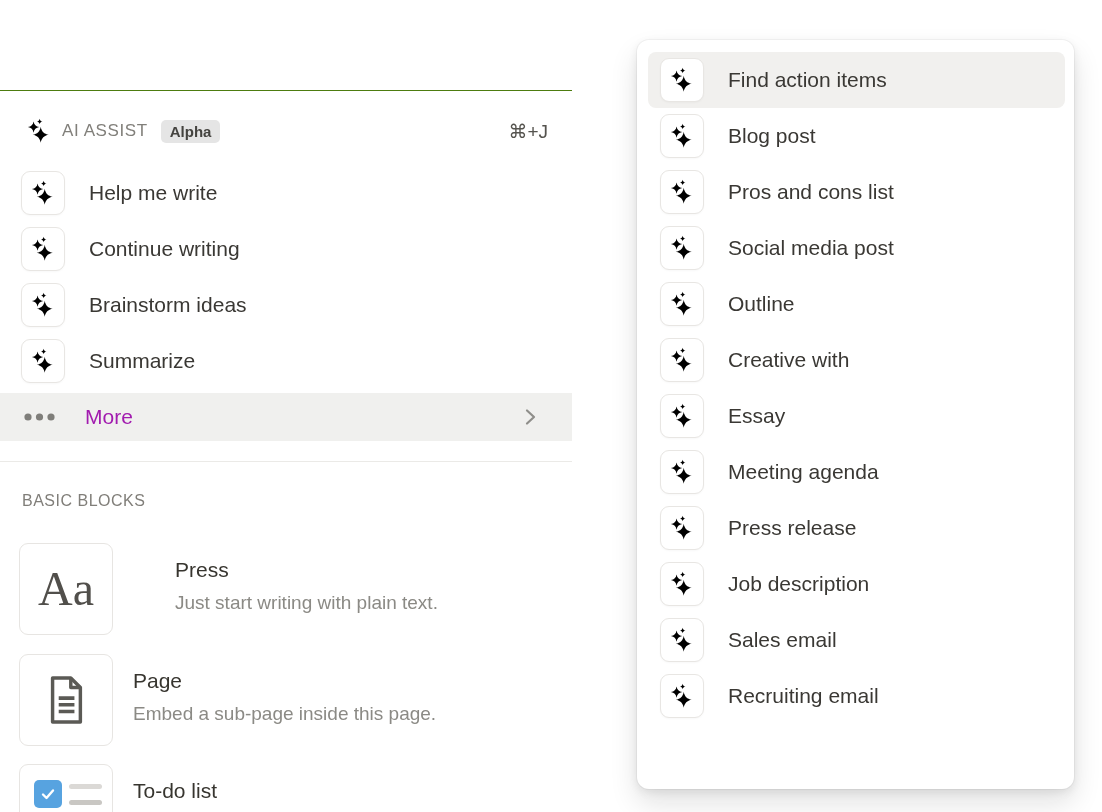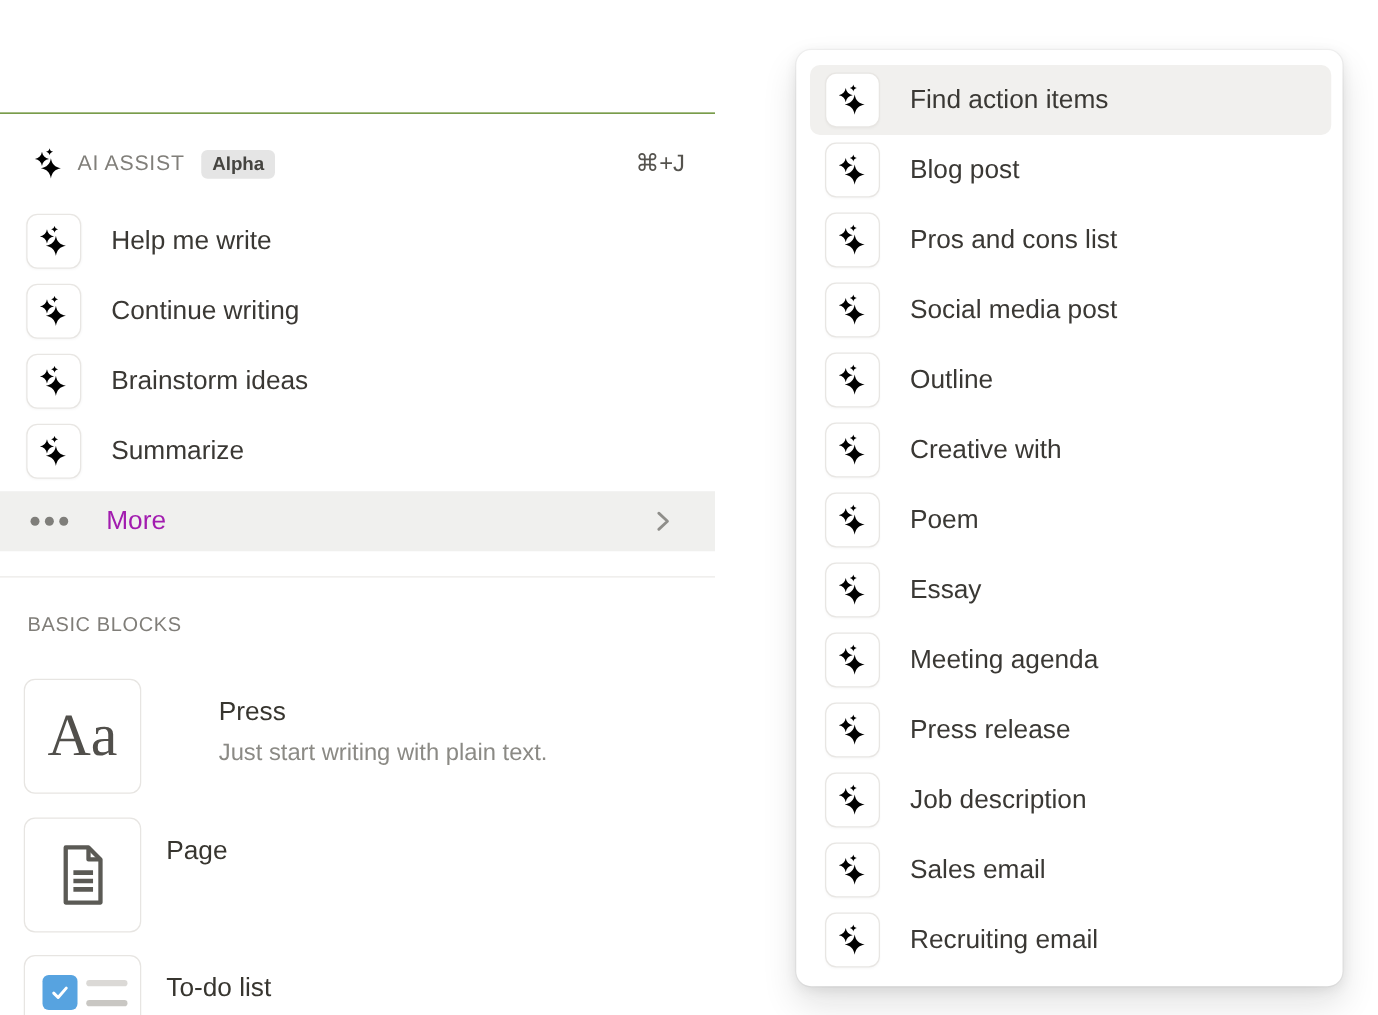--- a/index.html
+++ b/index.html
@@ -170,20 +170,21 @@
   <div class="block-row mid">
     <span class="block-icon-box">
       <svg class="page-svg" viewBox="0 0 24 28">
         <path d="M5 2.5 H14.5 L19.5 7.5 V25.5 H5 Z" fill="none" stroke="#5b5a55" stroke-width="1.8" stroke-linejoin="round"></path>
         <path d="M14.5 2.5 V7.5 H19.5" fill="none" stroke="#5b5a55" stroke-width="1.8" stroke-linejoin="round"></path>
         <path d="M8.2 13 H16.4 M8.2 16.5 H16.4 M8.2 20 H16.4" stroke="#5b5a55" stroke-width="1.9"></path>
       </svg>
     </span>
     <div class="block-text">
       <div class="block-title">Page</div>
+      <div class="block-sub">Embed a sub-page inside this page.</div>
     </div>
   </div>
 
   <div class="block-row last">
     <span class="block-icon-box">
       <span class="todo-check">
         <svg viewBox="0 0 18 18">
             <path d="M4 9.5 L7.5 13 L14 5.5" fill="none" stroke="#ffffff" stroke-width="2.4" stroke-linecap="round" stroke-linejoin="round"></path>
           </svg>
       </span>
@@ -245,28 +246,20 @@
         </svg>
       </span>
     <span class="sub-label">Creative with</span>
   </div>
   <div class="sub-item">
     <span class="icon-box">
         <svg class="spark-purple" viewBox="0 0 24 24">
           <use href="#sparkle"></use>
         </svg>
       </span>
-    <span class="sub-label">Poem</span>
-  </div>
-  <div class="sub-item">
-    <span class="icon-box">
-        <svg class="spark-purple" viewBox="0 0 24 24">
-          <use href="#sparkle"></use>
-        </svg>
-      </span>
     <span class="sub-label">Essay</span>
   </div>
   <div class="sub-item">
     <span class="icon-box">
         <svg class="spark-purple" viewBox="0 0 24 24">
           <use href="#sparkle"></use>
         </svg>
       </span>
     <span class="sub-label">Meeting agenda</span>
   </div>

